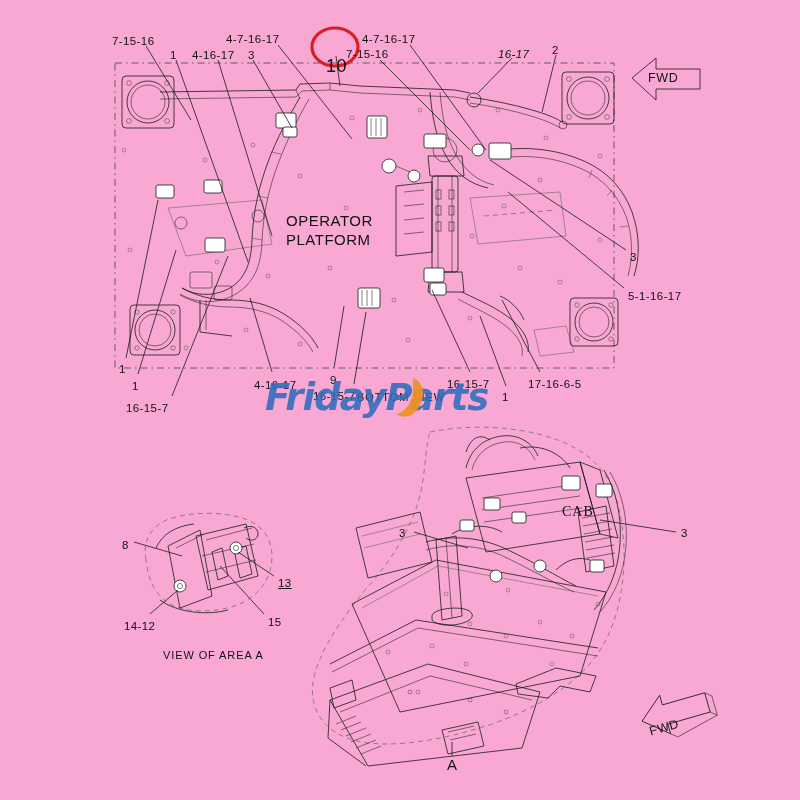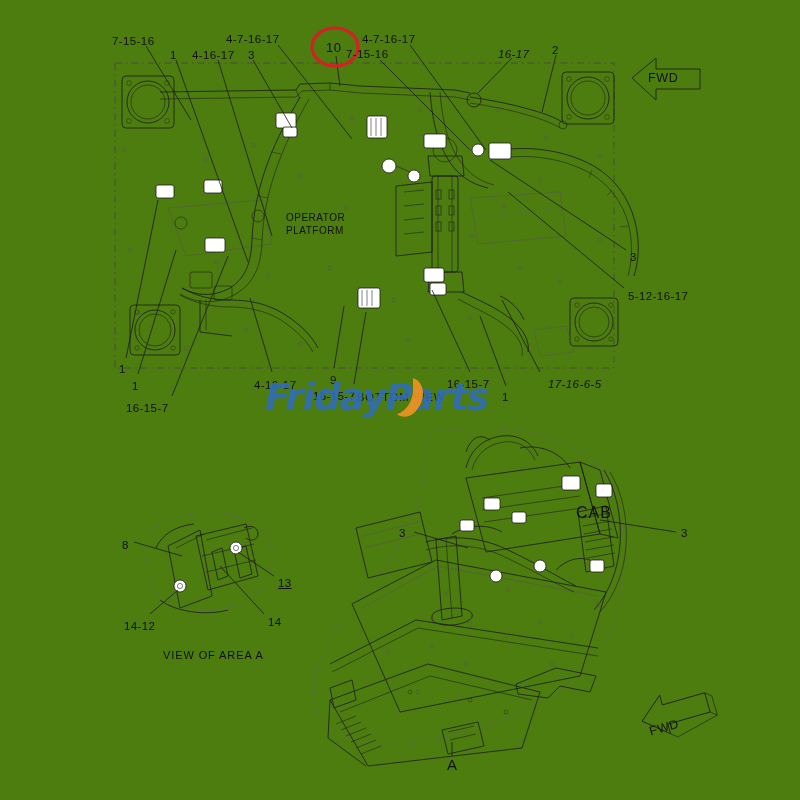--- a/index.html
+++ b/index.html
@@ -1,25 +1,25 @@
 <!DOCTYPE html>
 <html><head>
 <meta charset="utf-8">
 <title>Parts Diagram</title>
 <style>
   html,body{margin:0;padding:0;background:#ffffff;}
   body{width:800px;height:800px;overflow:hidden;
        font-family:"Liberation Sans","DejaVu Sans",sans-serif;color:#1a1a1a;}
-  #page{position:relative;width:800px;height:800px;background:#4d7c0f;}
+  #page{position:relative;width:800px;height:800px;background:#f9a8d4;}
 
   .lbl{position:absolute;font-size:11.5px;letter-spacing:.4px;
        color:#111;white-space:nowrap;line-height:1;}
   .lbl.big{font-size:13px;}
   .lbl.view{font-size:11px;letter-spacing:.9px;}
-  .lbl.plat{font-size:10px;letter-spacing:.5px;line-height:1.25;}
+  .lbl.plat{font-size:15px;letter-spacing:.5px;line-height:1.25;}
 
   svg{position:absolute;left:0;top:0;overflow:visible;}
   .ln{fill:none;stroke:#1a1a1a;}
   .thin{stroke-width:.8}
   .vthin{stroke-width:.55}
   .hair{stroke-width:.4}
   .dashbox{fill:none;stroke:#444;stroke-width:.8;stroke-dasharray:7 4 1.5 4;}
   .faint{fill:none;stroke:#555;stroke-width:.5;}
   .dashthin{fill:none;stroke:#666;stroke-width:.7;stroke-dasharray:5 4;}
   .fillw{fill:#fff;}
@@ -388,54 +388,54 @@
     </g>
 
   </svg>
 
   <div id="labels">
       <div class="lbl" style="left: 112px; top: 36px;">7-15-16</div>
       <div class="lbl" style="left: 170px; top: 50px;">1</div>
       <div class="lbl" style="left: 192px; top: 50px;">4-16-17</div>
       <div class="lbl" style="left: 248px; top: 50px;">3</div>
       <div class="lbl" style="left: 226px; top: 34px;">4-7-16-17</div>
-      <div class="lbl" style="left: 326px; top: 41px; font-size: 13px;">10</div>
+      <div class="lbl" style="left: 326px; top: 57px; font-size: 18px;">10</div>
       <div class="lbl" style="left: 346px; top: 49px;">7-15-16</div>
       <div class="lbl" style="left: 362px; top: 34px;">4-7-16-17</div>
       <div class="lbl" style="left: 498px; top: 49px; font-style: italic;">16-17</div>
       <div class="lbl" style="left: 552px; top: 45px;">2</div>
       <div class="lbl" style="left: 630px; top: 252px;">3</div>
-      <div class="lbl" style="left: 628px; top: 291px;">5-12-16-17</div>
+      <div class="lbl" style="left: 628px; top: 291px;">5-1-16-17</div>
       <div class="lbl" style="left: 119px; top: 364px;">1</div>
       <div class="lbl" style="left: 132px; top: 381px;">1</div>
       <div class="lbl" style="left: 126px; top: 403px;">16-15-7</div>
       <div class="lbl" style="left: 254px; top: 380px;">4-16-17</div>
       <div class="lbl" style="left: 330px; top: 375px;">9</div>
       <div class="lbl" style="left: 313px; top: 391px;">16-15-7</div>
       <div class="lbl" style="left: 447px; top: 379px;">16-15-7</div>
       <div class="lbl" style="left: 502px; top: 392px;">1</div>
-      <div class="lbl" style="left: 548px; top: 379px; font-style: italic;">17-16-6-5</div>
+      <div class="lbl" style="left: 528px; top: 379px;">17-16-6-5</div>
       <div class="lbl" style="left: 122px; top: 540px;">8</div>
       <div class="lbl" style="left: 278px; top: 578px; text-decoration: underline;">13</div>
-      <div class="lbl" style="left: 268px; top: 617px;">14</div>
+      <div class="lbl" style="left: 268px; top: 617px;">15</div>
       <div class="lbl" style="left: 124px; top: 621px;">14-12</div>
       <div class="lbl" style="left: 399px; top: 528px;">3</div>
       <div class="lbl" style="left: 681px; top: 528px;">3</div>
     </div>
 
   <div class="lbl plat" style="left:286px;top:212px;">
     <div>OPERATOR</div>
     <div>PLATFORM</div>
   </div>
 
   <div class="lbl view" style="left:357px;top:392px;">BOTTOM VIEW</div>
 
   <div class="lbl view" style="left:163px;top:650px;text-align:right;">VIEW OF AREA A</div>
 
-  <div class="lbl" style="left:576px;top:505px;font-size:16px;letter-spacing:1px;">CAB</div>
+  <div class="lbl" style="left:562px;top:505px;font-size:14px;letter-spacing:1px;font-family:Liberation Serif, serif;">CAB</div>
 
   <div class="lbl big" style="left:447px;top:757px;font-size:15px;">A</div>
 
   <div class="lbl fwdtxt" style="left:648px;top:72px;">FWD</div>
   <div class="lbl fwdtxt" style="left:648px;top:726px;transform:rotate(-16deg);transform-origin:0 0;">FWD</div>
 
   <div id="wm">
     <svg width="270" height="52" viewBox="0 0 270 52">
       <text class="wtext" x="0" y="38" fill="#2f6dbd" opacity="0.88">FridayParts</text>
       <path d="M148,6 C160,10 162,28 150,40 C144,46 136,46 132,42 C140,40 148,30 148,18 Z" fill="#f0931f" opacity="0.92"></path>

